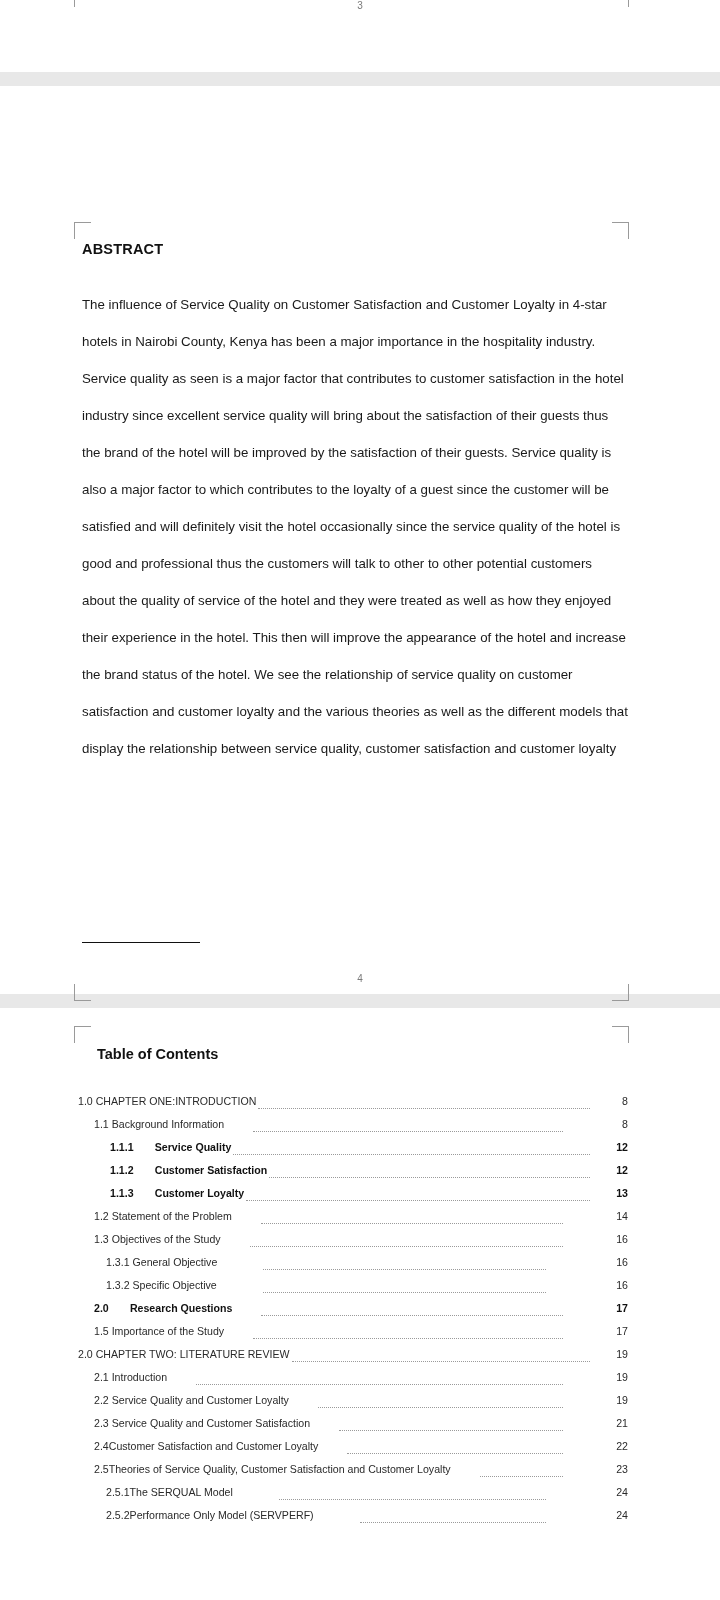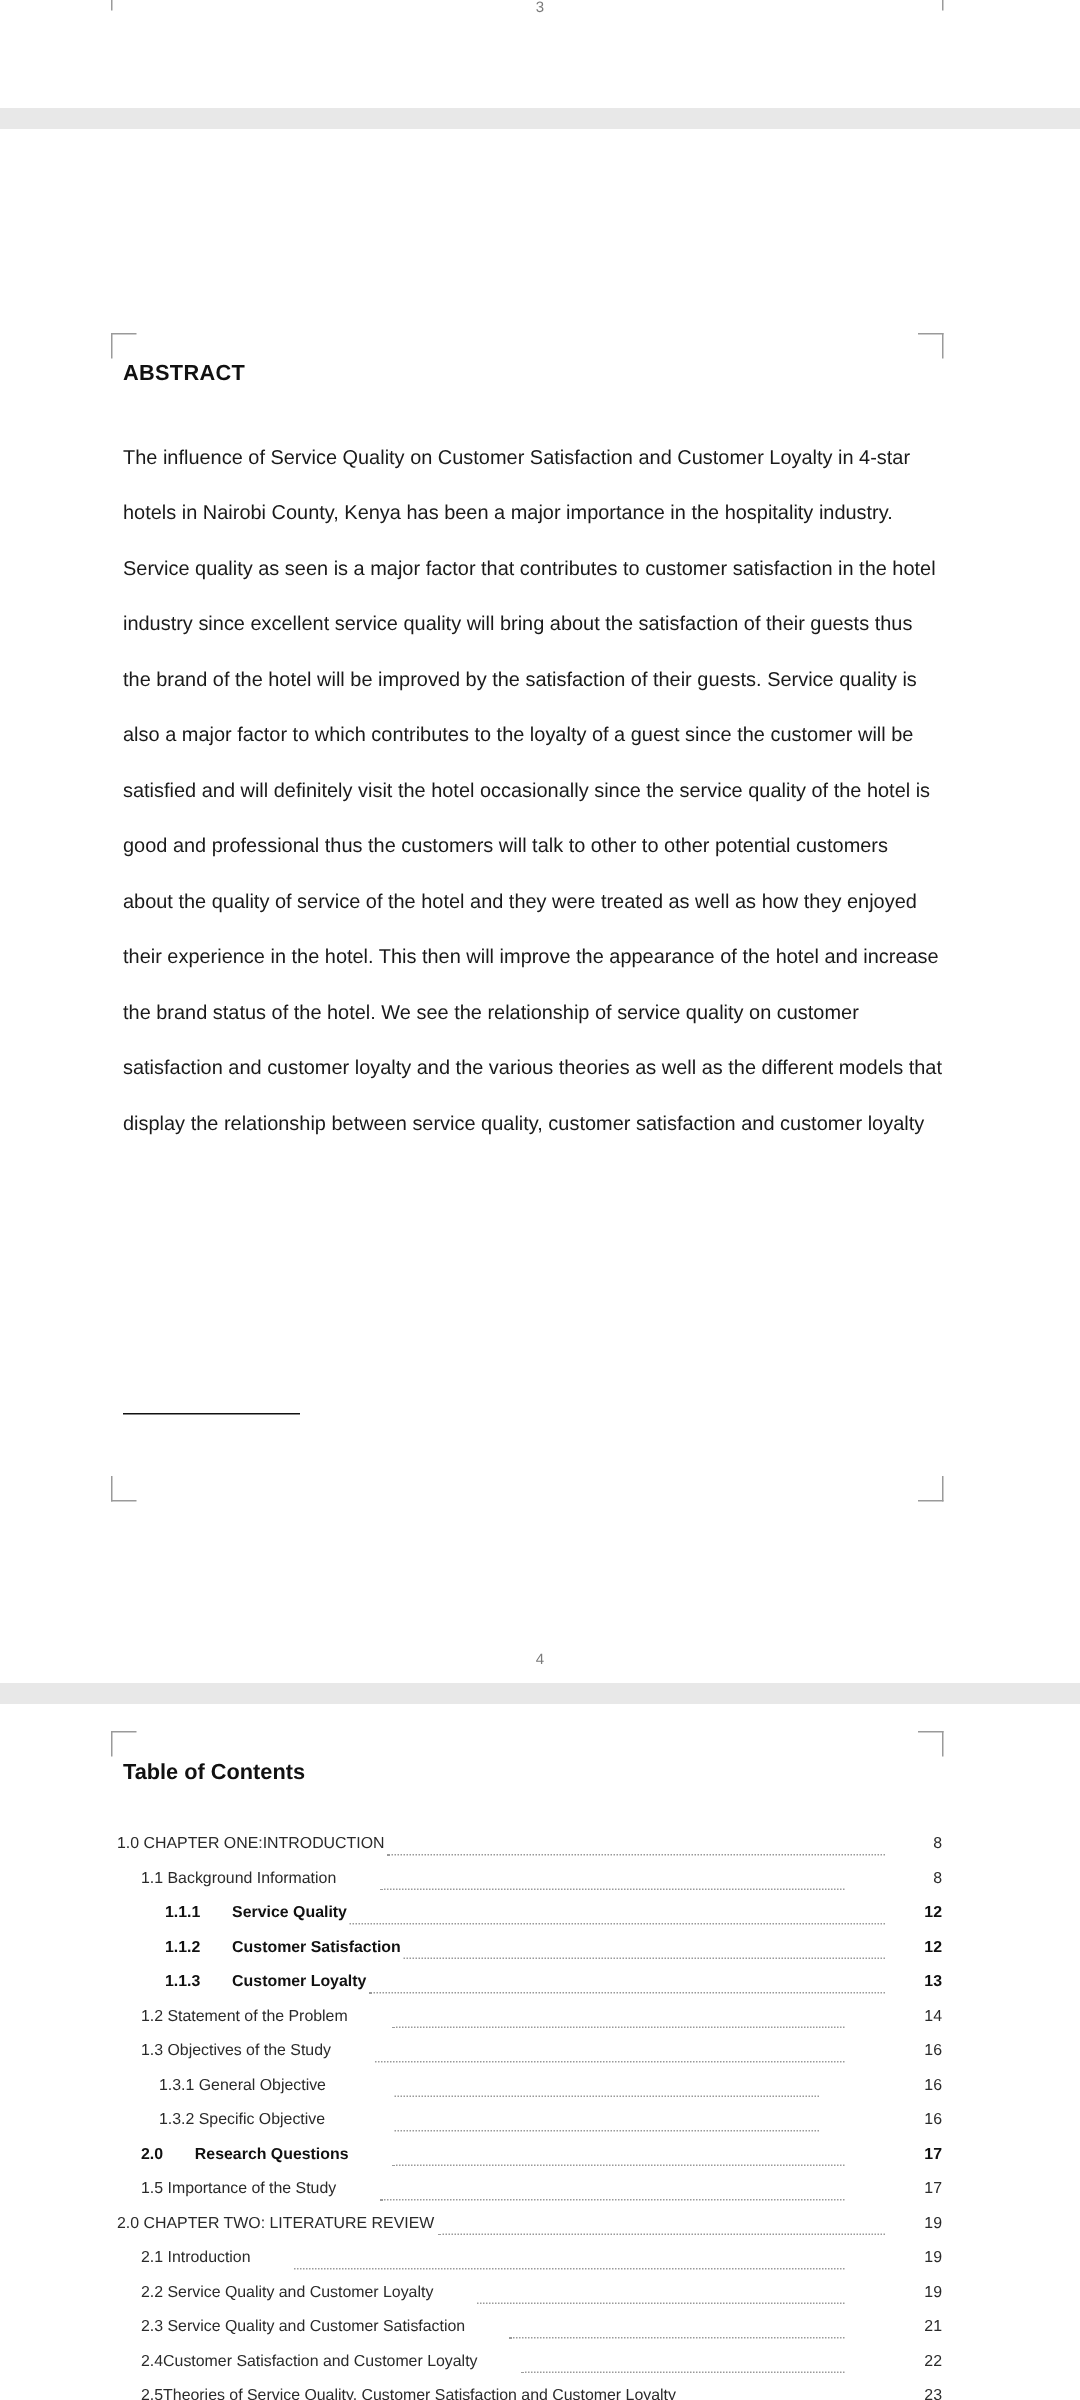--- a/index.html
+++ b/index.html
@@ -50,21 +50,21 @@
   
   #page-top {
     height: 72px;
   }
   #page-top .crop.tl { left: 74px; top: -10px; }
   #page-top .crop.tr { left: 612px; top: -10px; }
   #page-top .page-number { top: 0px; }
 
   
   #page-abstract {
-    height: 1036px;
+    height: 908px;
     padding: 0;
   }
   #page-abstract .crop.tl { left: 74px; top: 136px; }
   #page-abstract .crop.tr { left: 612px; top: 136px; }
   #page-abstract .crop.bl { left: 74px; top: 898px; }
   #page-abstract .crop.br { left: 612px; top: 898px; }
   #page-abstract .page-number { bottom: 10px; }
 
   .abs-title {
     position: absolute;
@@ -95,21 +95,21 @@
 
   
   #page-toc {
     min-height: 606px;
   }
   #page-toc .crop.tl { left: 74px; top: 1055px; }
   #page-toc .crop.tr { left: 612px; top: 1055px; }
 
   .toc-title {
     position: absolute;
-    left: 82px;
+    left: 97px;
     top: 1074px;
     font-size: 14.5px;
     font-weight: 700;
     color: #111;
   }
   .toc-list {
     position: absolute;
     left: 78px;
     top: 1118px;
     width: 550px;

